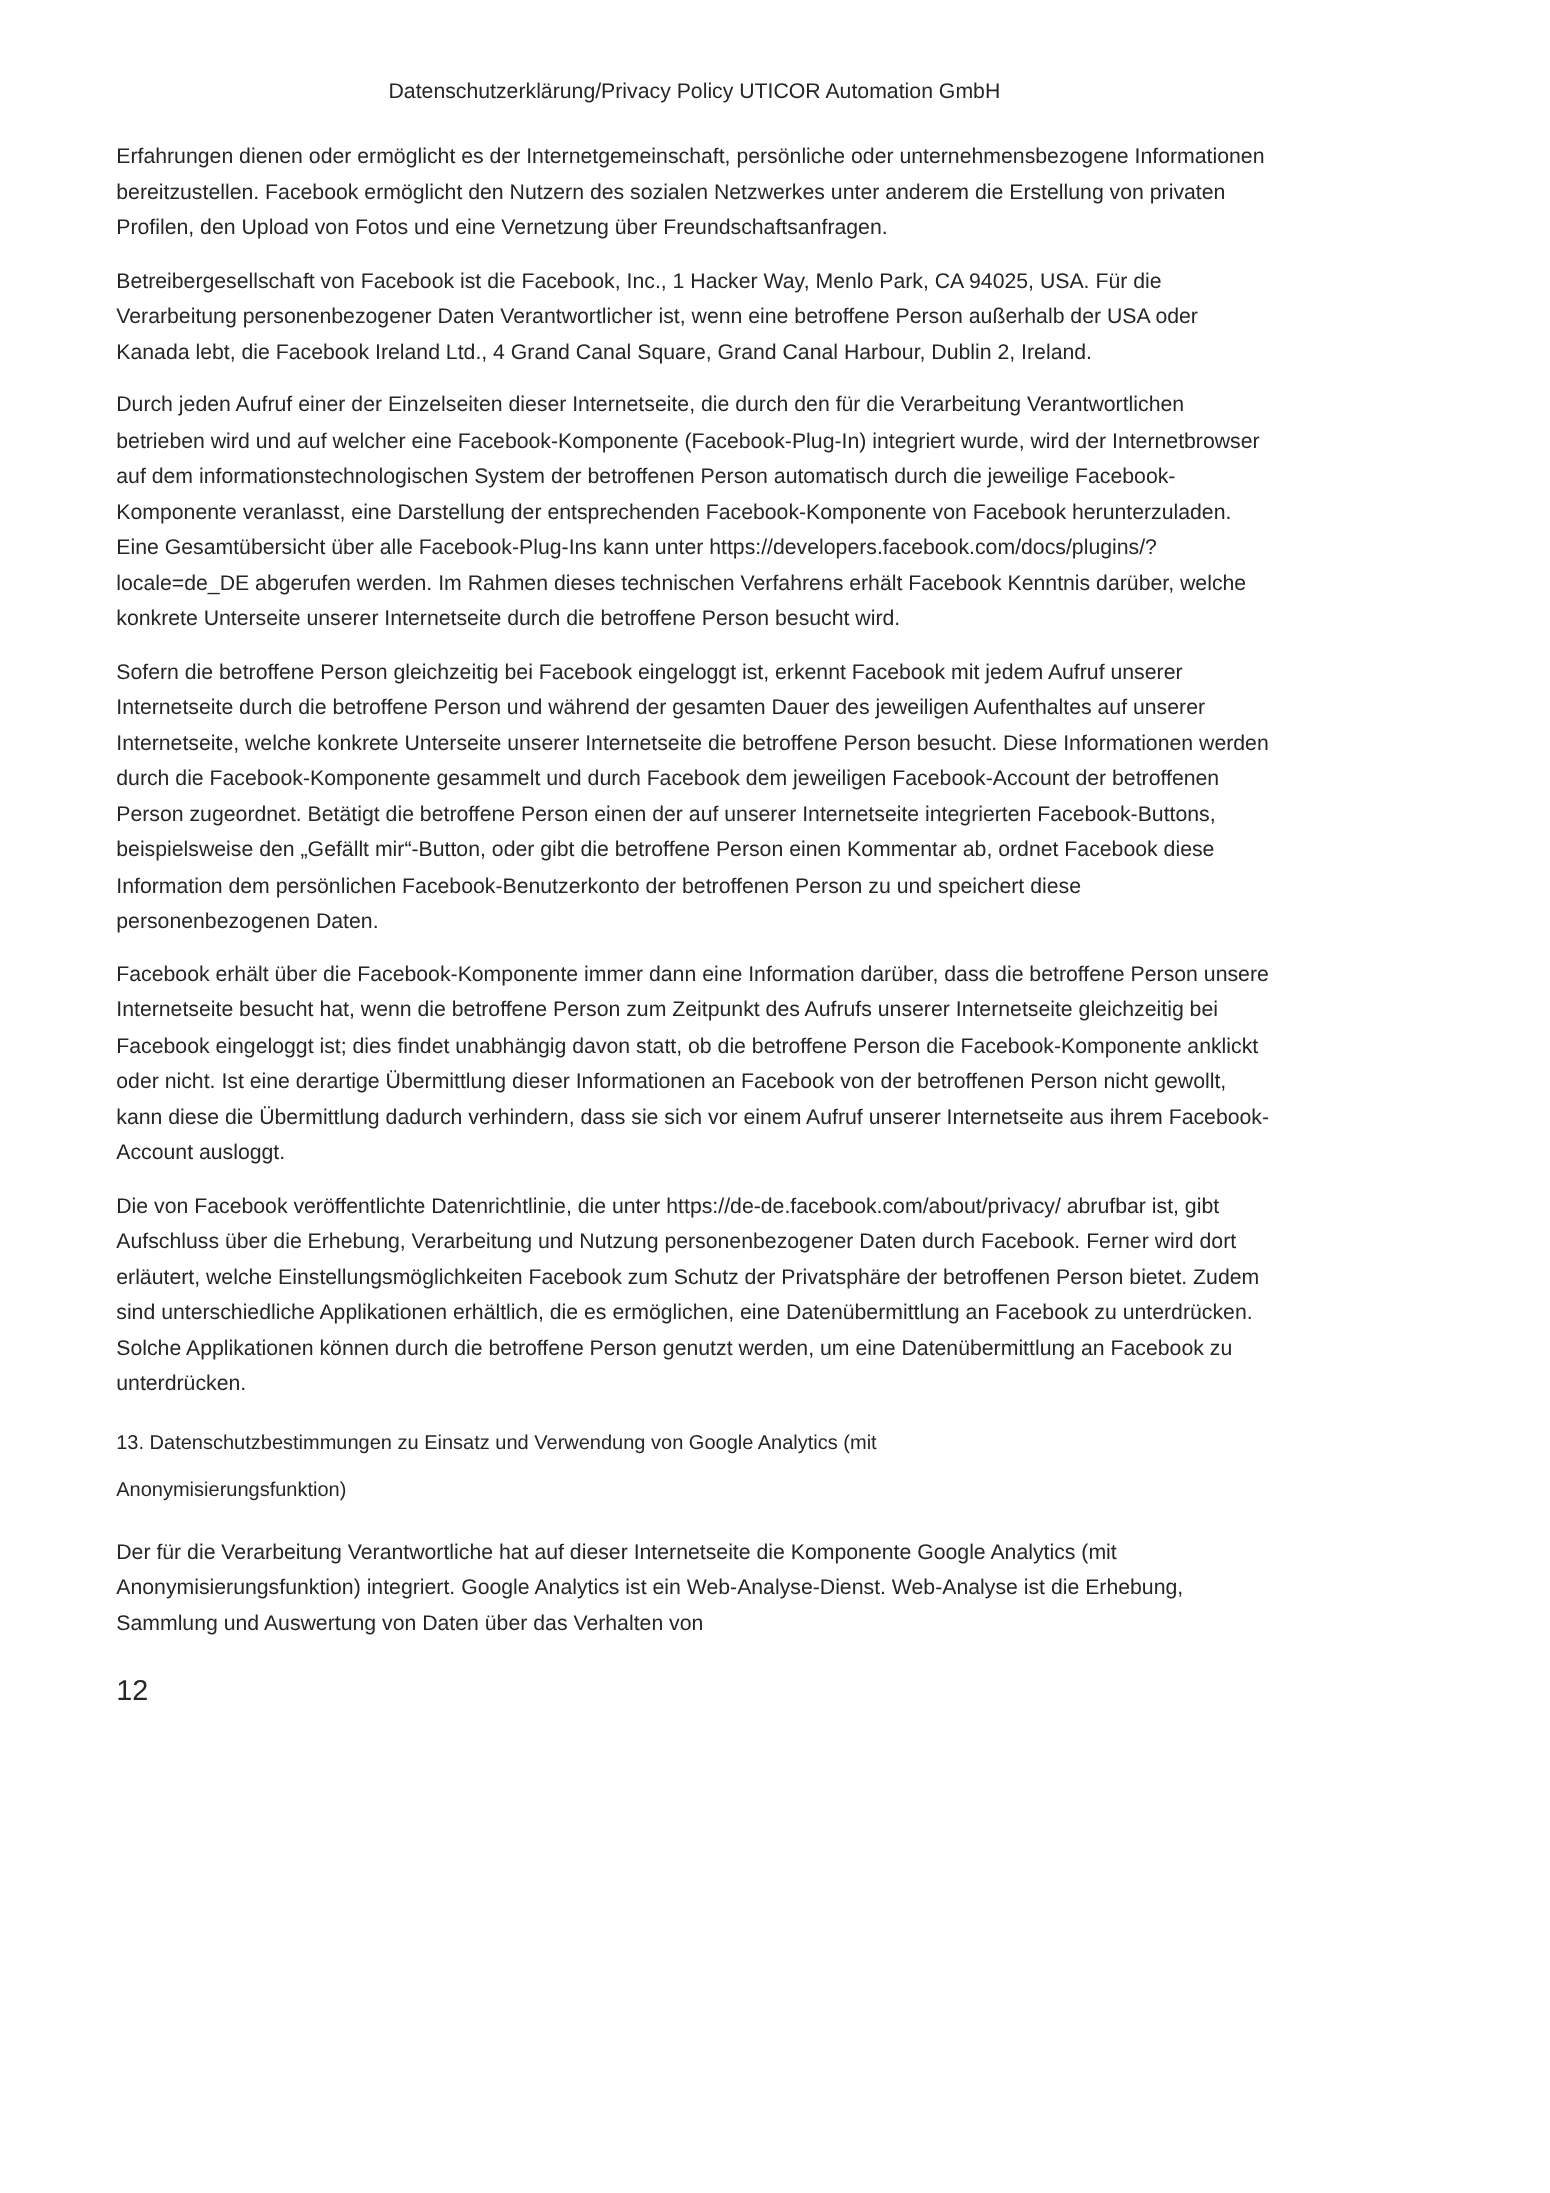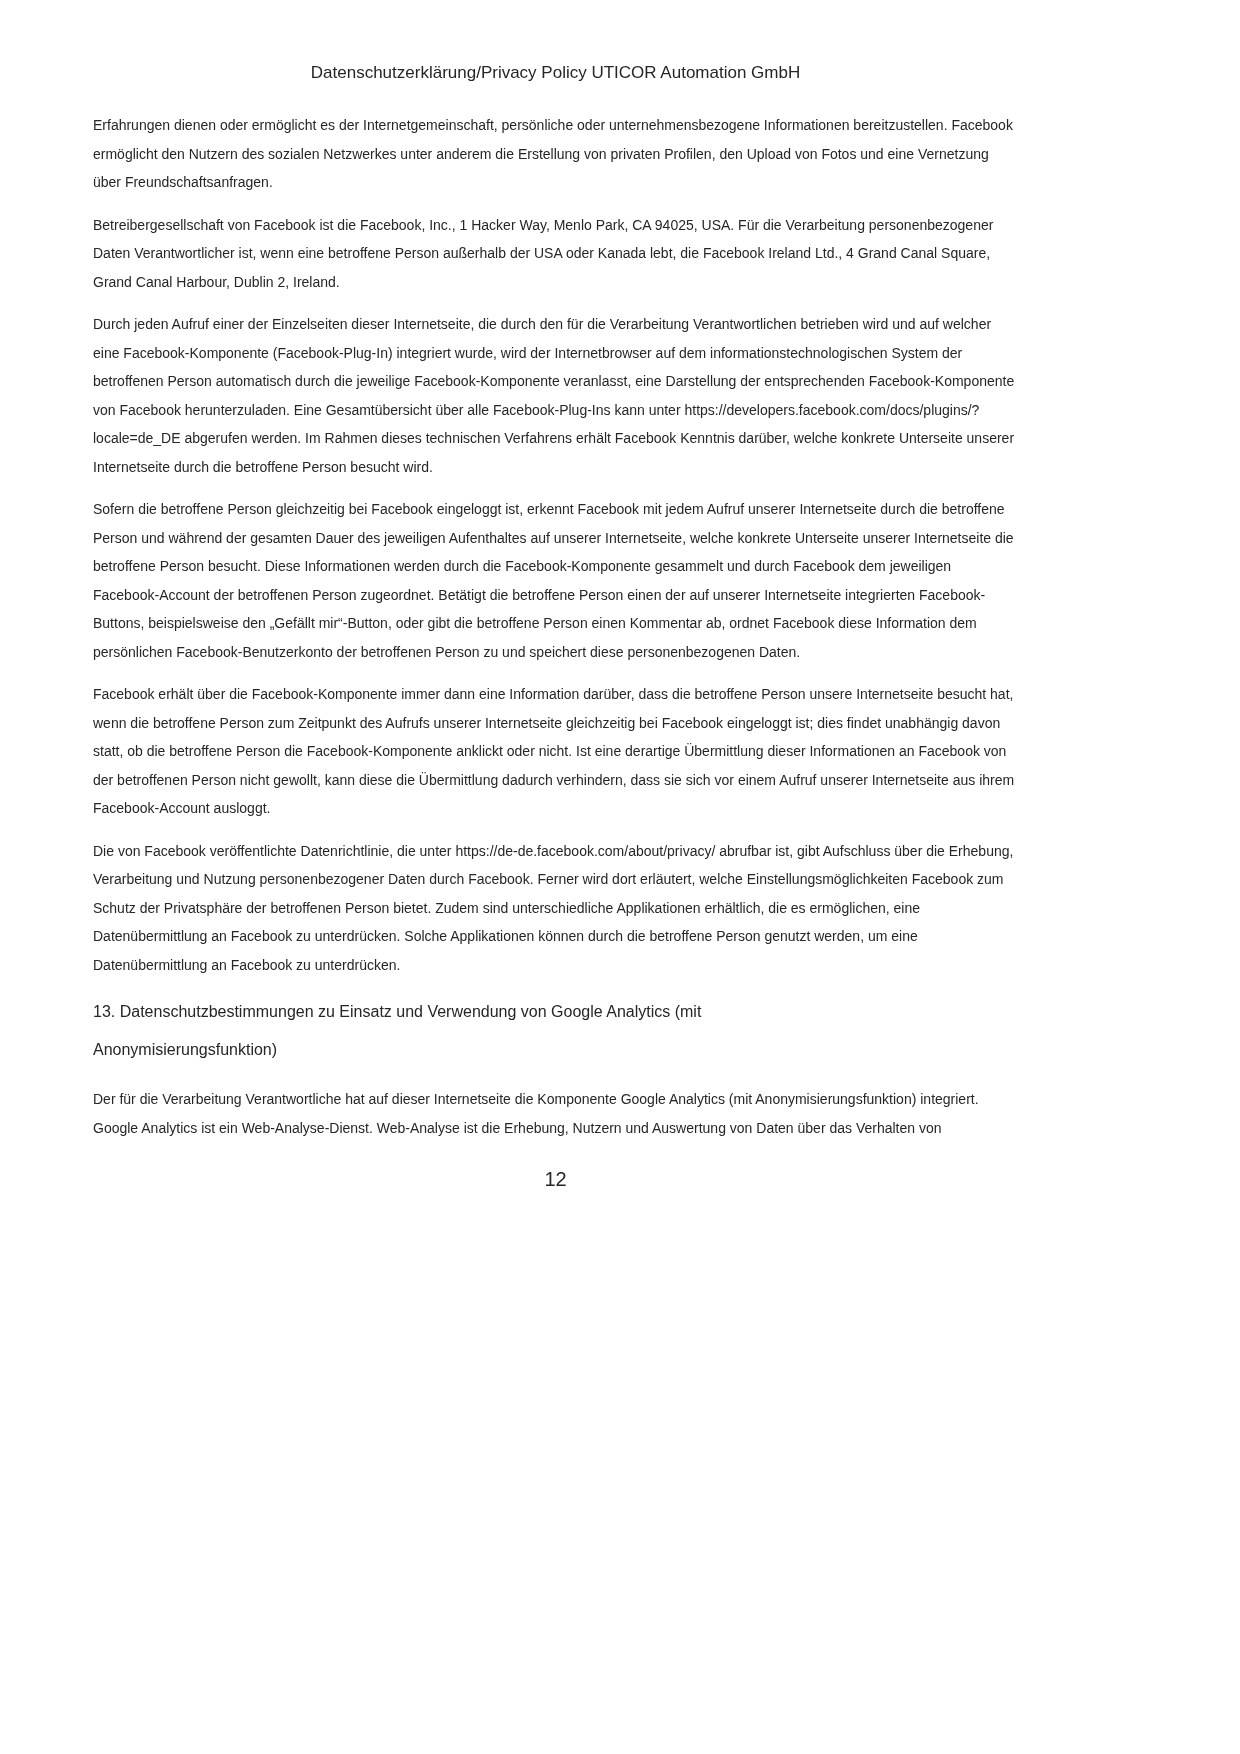--- a/index.html
+++ b/index.html
@@ -20,37 +20,36 @@
   }
   .doc-header {
     width: 925px;
     text-align: center;
     font-size: 17px;
     line-height: 22px;
     margin-bottom: 27px;
   }
   .doc-body p.body-para {
     width: 925px;
-    font-size: 14px;
+    font-size: 17px;
     line-height: 28.5px;
     margin: 0 0 14px 0;
     text-align: left;
   }
   .doc-body h2.section-heading {
     max-width: 770px;
     font-size: 16px;
     font-weight: 400;
     line-height: 38px;
     margin: 2px 0 16px 0;
     color: #262626;
   }
   .doc-footer {
     width: 925px;
-    text-align: center;
-    font-size: 20px;
+    font-size: 23px;
     margin-top: 26px;
   }
 </style>
 </head>
 <body>
 
 <div class="page">
 
   <header class="doc-header">
     <span>Datenschutzerklärung/Privacy Policy UTICOR Automation GmbH</span>
@@ -65,21 +64,21 @@
     <p class="body-para">Durch jeden Aufruf einer der Einzelseiten dieser Internetseite, die durch den für die Verarbeitung Verantwortlichen betrieben wird und auf welcher eine Facebook-Komponente (Facebook-Plug-In) integriert wurde, wird der Internetbrowser auf dem informationstechnologischen System der betroffenen Person automatisch durch die jeweilige Facebook-Komponente veranlasst, eine Darstellung der entsprechenden Facebook-Komponente von Facebook herunterzuladen. Eine Gesamtübersicht über alle Facebook-Plug-Ins kann unter https://developers.facebook.com/docs/plugins/?locale=de_DE abgerufen werden. Im Rahmen dieses technischen Verfahrens erhält Facebook Kenntnis darüber, welche konkrete Unterseite unserer Internetseite durch die betroffene Person besucht wird.</p>
 
     <p class="body-para">Sofern die betroffene Person gleichzeitig bei Facebook eingeloggt ist, erkennt Facebook mit jedem Aufruf unserer Internetseite durch die betroffene Person und während der gesamten Dauer des jeweiligen Aufenthaltes auf unserer Internetseite, welche konkrete Unterseite unserer Internetseite die betroffene Person besucht. Diese Informationen werden durch die Facebook-Komponente gesammelt und durch Facebook dem jeweiligen Facebook-Account der betroffenen Person zugeordnet. Betätigt die betroffene Person einen der auf unserer Internetseite integrierten Facebook-Buttons, beispielsweise den „Gefällt mir“-Button, oder gibt die betroffene Person einen Kommentar ab, ordnet Facebook diese Information dem persönlichen Facebook-Benutzerkonto der betroffenen Person zu und speichert diese personenbezogenen Daten.</p>
 
     <p class="body-para">Facebook erhält über die Facebook-Komponente immer dann eine Information darüber, dass die betroffene Person unsere Internetseite besucht hat, wenn die betroffene Person zum Zeitpunkt des Aufrufs unserer Internetseite gleichzeitig bei Facebook eingeloggt ist; dies findet unabhängig davon statt, ob die betroffene Person die Facebook-Komponente anklickt oder nicht. Ist eine derartige Übermittlung dieser Informationen an Facebook von der betroffenen Person nicht gewollt, kann diese die Übermittlung dadurch verhindern, dass sie sich vor einem Aufruf unserer Internetseite aus ihrem Facebook-Account ausloggt.</p>
 
     <p class="body-para">Die von Facebook veröffentlichte Datenrichtlinie, die unter https://de-de.facebook.com/about/privacy/ abrufbar ist, gibt Aufschluss über die Erhebung, Verarbeitung und Nutzung personenbezogener Daten durch Facebook. Ferner wird dort erläutert, welche Einstellungsmöglichkeiten Facebook zum Schutz der Privatsphäre der betroffenen Person bietet. Zudem sind unterschiedliche Applikationen erhältlich, die es ermöglichen, eine Datenübermittlung an Facebook zu unterdrücken. Solche Applikationen können durch die betroffene Person genutzt werden, um eine Datenübermittlung an Facebook zu unterdrücken.</p>
 
     <h2 class="section-heading">13. Datenschutzbestimmungen zu Einsatz und Verwendung von Google Analytics (mit Anonymisierungsfunktion)</h2>
 
-    <p class="body-para">Der für die Verarbeitung Verantwortliche hat auf dieser Internetseite die Komponente Google Analytics (mit Anonymisierungsfunktion) integriert. Google Analytics ist ein Web-Analyse-Dienst. Web-Analyse ist die Erhebung, Nutzern und Auswertung von Daten über das Verhalten von</p>
+    <p class="body-para">Der für die Verarbeitung Verantwortliche hat auf dieser Internetseite die Komponente Google Analytics (mit Anonymisierungsfunktion) integriert. Google Analytics ist ein Web-Analyse-Dienst. Web-Analyse ist die Erhebung, Sammlung und Auswertung von Daten über das Verhalten von</p>
 
   </main>
 
   <footer class="doc-footer">
     <span>12</span>
   </footer>
 
 </div>
 
 </body></html>

